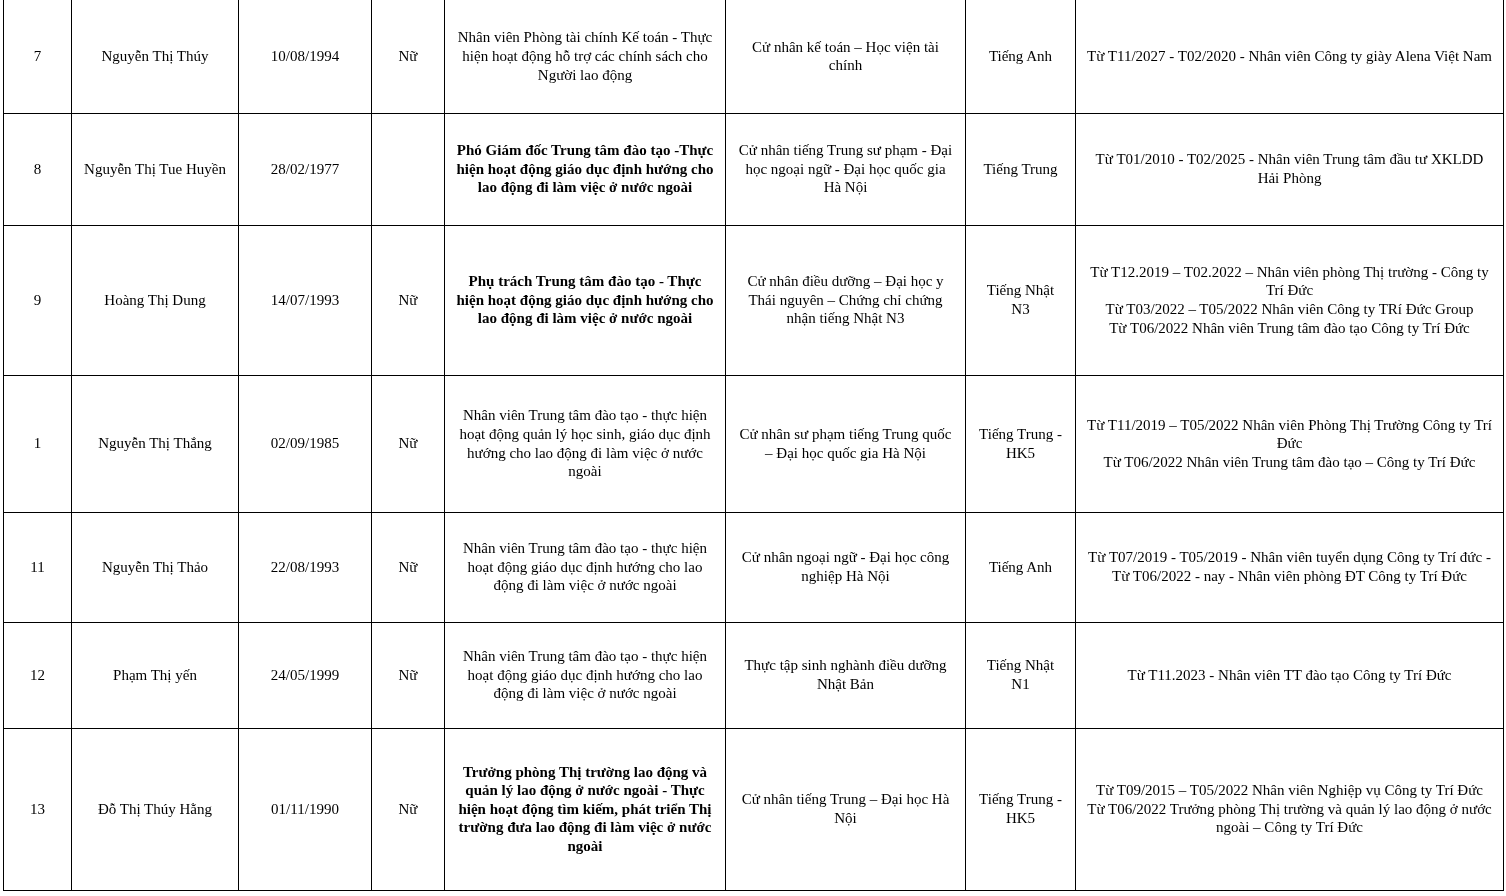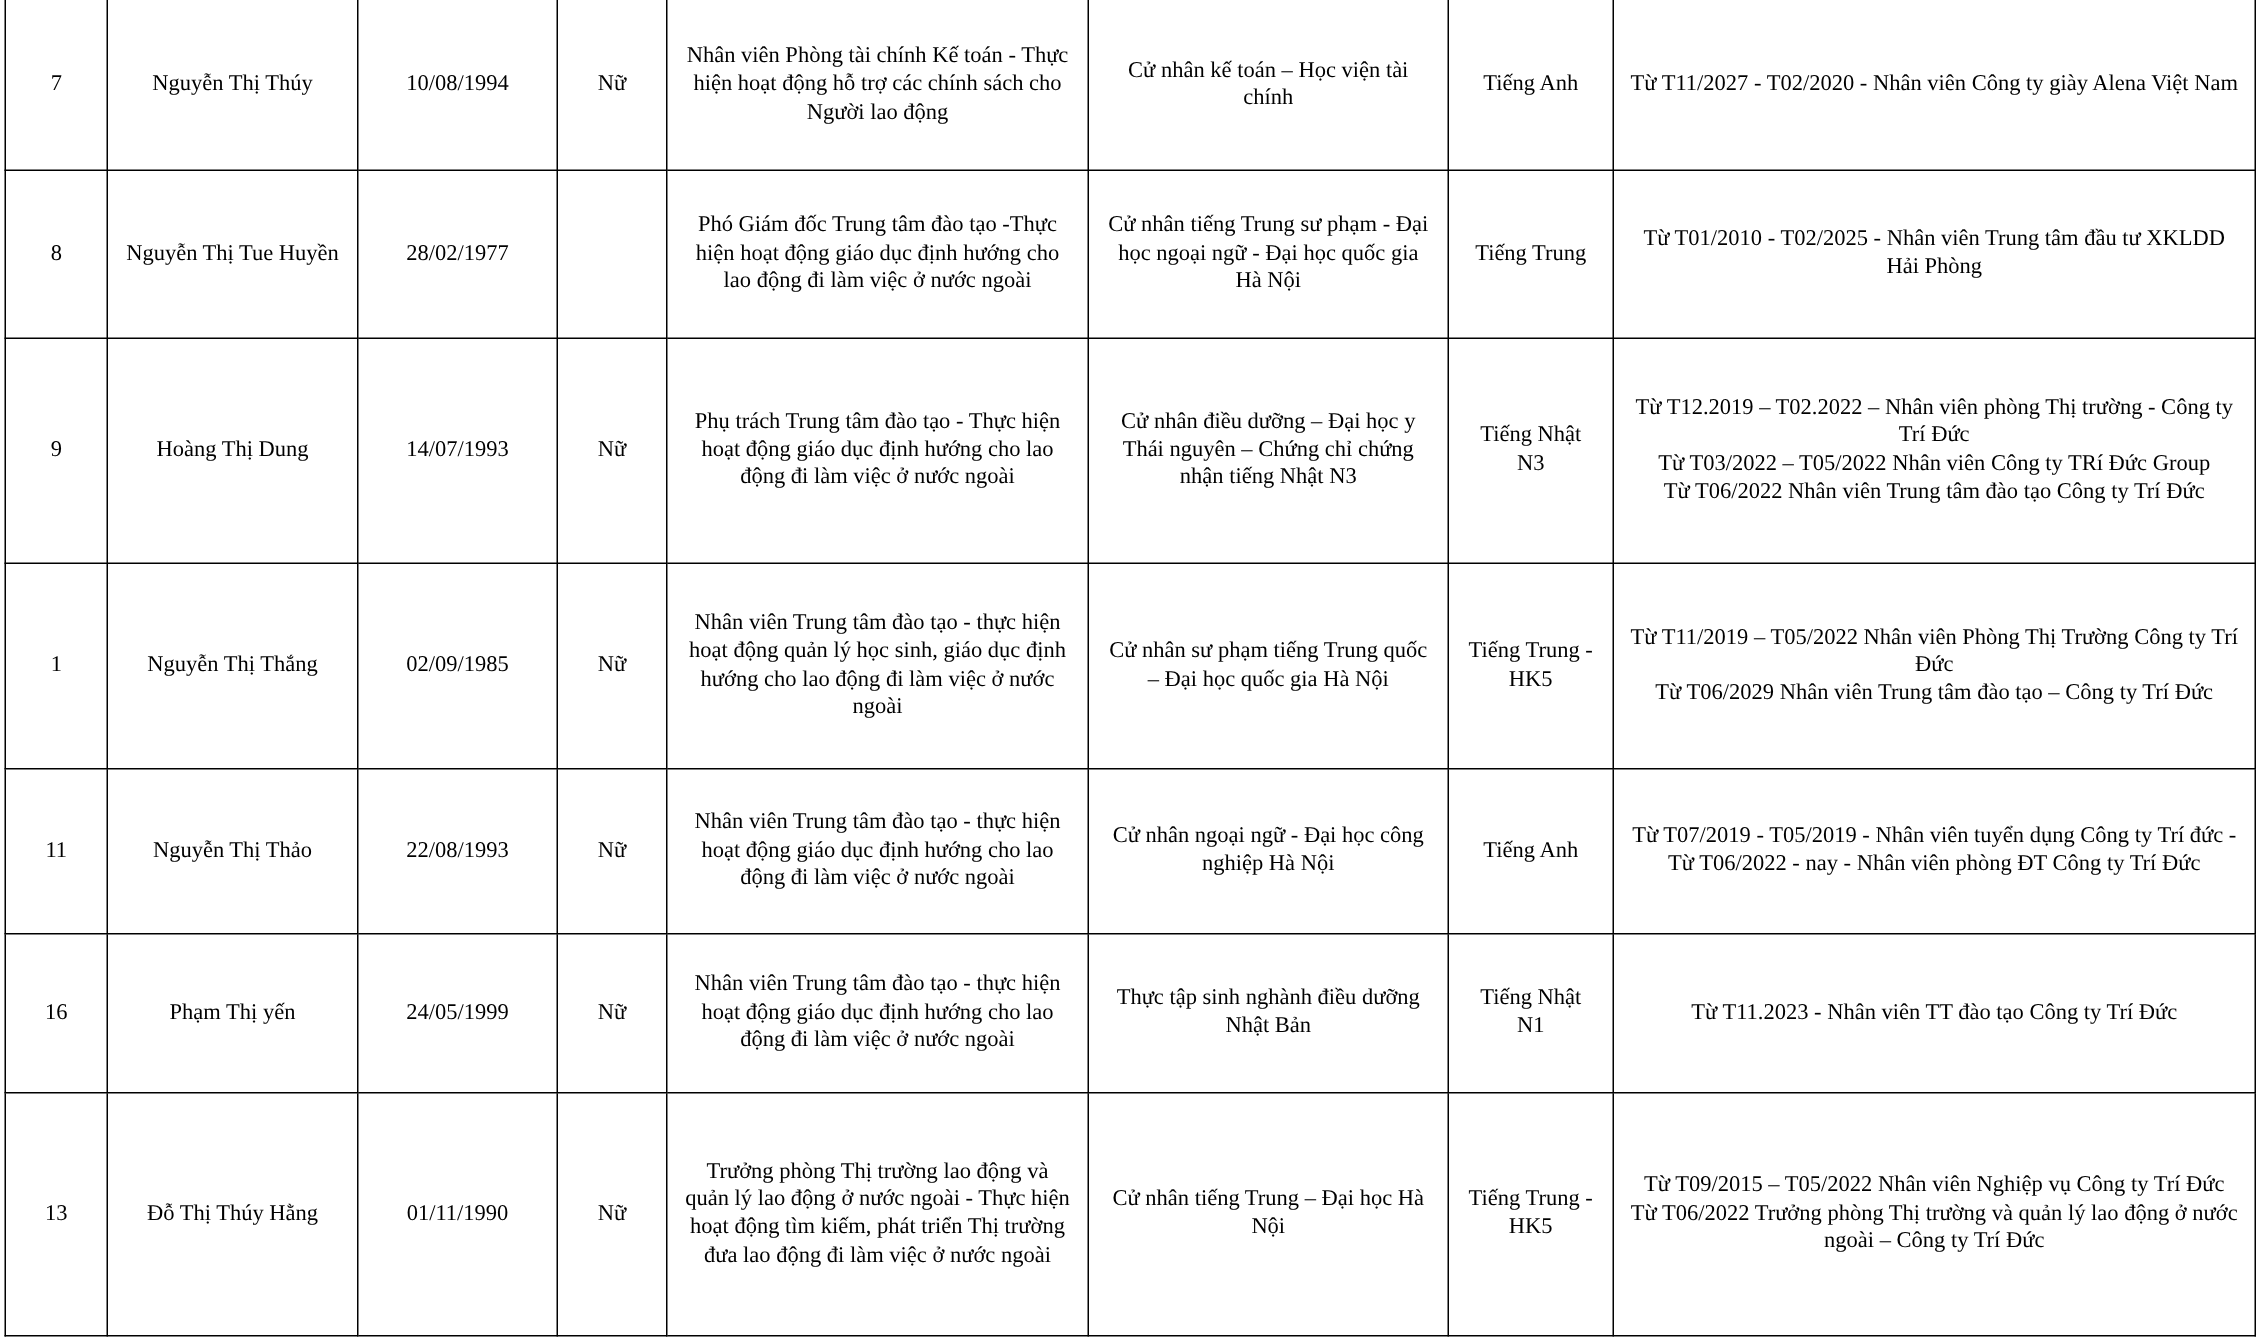--- a/index.html
+++ b/index.html
@@ -26,21 +26,21 @@
     text-align: center;
     vertical-align: middle;
     padding: 3px 10px;
     font-size: 15px;
     line-height: 1.24;
     white-space: pre-line;
     overflow-wrap: break-word;
   }
   
   table.personnel tr:first-child td { border-top: none; }
-  td.bold { font-weight: normal; }
+  td.bold { font-weight: bold; }
   
   col.c-stt      { width: 68px; }
   col.c-name     { width: 167px; }
   col.c-dob      { width: 133px; }
   col.c-gender   { width: 73px; }
   col.c-position { width: 281px; }
   col.c-edu      { width: 240px; }
   col.c-lang     { width: 110px; }
   col.c-history  { width: 428px; }
   
@@ -102,34 +102,34 @@
       </tr>
       <tr class="r3">
         <td>1</td>
         <td>Nguyễn Thị Thắng</td>
         <td>02/09/1985</td>
         <td>Nữ</td>
         <td>Nhân viên Trung tâm đào tạo - thực hiện hoạt động quản lý học sinh, giáo dục định hướng cho lao động đi làm việc ở nước ngoài</td>
         <td>Cử nhân sư phạm tiếng Trung quốc – Đại học quốc gia Hà Nội</td>
         <td>Tiếng Trung - HK5</td>
         <td>Từ T11/2019 – T05/2022 Nhân viên Phòng Thị Trường Công ty Trí Đức
-Từ T06/2029 Nhân viên Trung tâm đào tạo – Công ty Trí Đức</td>
+Từ T06/2022 Nhân viên Trung tâm đào tạo – Công ty Trí Đức</td>
       </tr>
       <tr class="r4">
         <td>11</td>
         <td>Nguyễn Thị Thảo</td>
         <td>22/08/1993</td>
         <td>Nữ</td>
         <td>Nhân viên Trung tâm đào tạo - thực hiện hoạt động giáo dục định hướng cho lao động đi làm việc ở nước ngoài</td>
         <td>Cử nhân ngoại ngữ - Đại học công nghiệp Hà Nội</td>
         <td>Tiếng Anh</td>
         <td>Từ T07/2019 - T05/2019 - Nhân viên tuyển dụng Công ty Trí đức - Từ T06/2022 - nay - Nhân viên phòng ĐT Công ty Trí Đức</td>
       </tr>
       <tr class="r5">
-        <td>16</td>
+        <td>12</td>
         <td>Phạm Thị yến</td>
         <td>24/05/1999</td>
         <td>Nữ</td>
         <td>Nhân viên Trung tâm đào tạo - thực hiện hoạt động giáo dục định hướng cho lao động đi làm việc ở nước ngoài</td>
         <td>Thực tập sinh nghành điều dưỡng Nhật Bản</td>
         <td>Tiếng Nhật N1</td>
         <td>Từ T11.2023 - Nhân viên TT đào tạo Công ty Trí Đức</td>
       </tr>
       <tr class="r6">
         <td>13</td>

